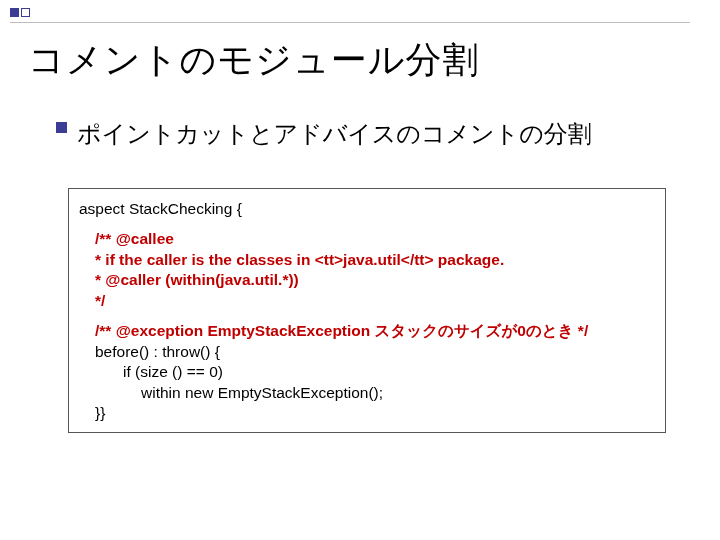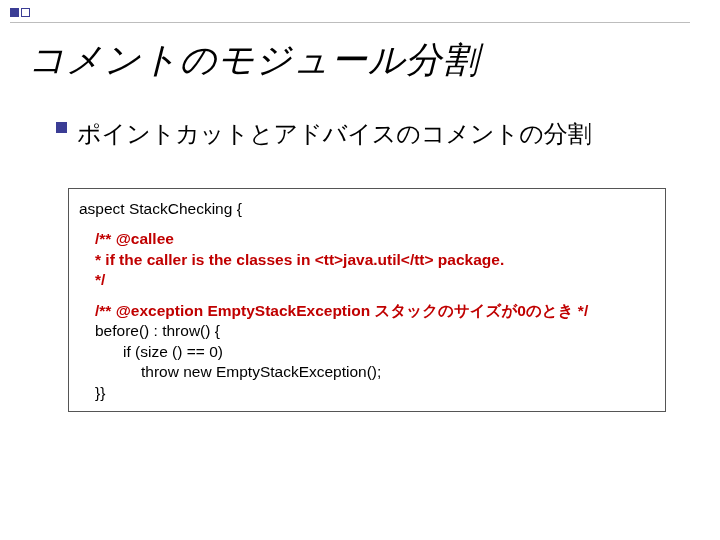--- a/index.html
+++ b/index.html
@@ -30,21 +30,20 @@
     background: #bdbdbd;
   }
   .title {
     position: absolute;
     top: 36px;
     left: 28px;
     font-size: 36px;
     font-weight: 400;
     color: #000;
     letter-spacing: 1px;
-    font-style: italic;
   }
   .bullet-row {
     position: absolute;
     top: 118px;
     left: 56px;
     display: flex;
     align-items: flex-start;
     gap: 10px;
   }
   .bullet-sq {
@@ -91,20 +90,21 @@
 <div class="bullet-row">
   <div class="bullet-sq"></div>
   <div class="bullet-text">ポイントカットとアドバイスのコメントの分割</div>
 </div>
 
 <div class="code-box">
   <div>aspect StackChecking {</div>
   <div class="gap"></div>
   <div class="red indent1">/**   @callee</div>
   <div class="red indent1">  *         if the caller is the classes in &lt;tt&gt;java.util&lt;/tt&gt; package.</div>
+  <div class="red indent1">  *     @caller (within(java.util.*))</div>
   <div class="red indent1">  */</div>
   <div class="gap"></div>
   <div class="red indent1">/**  @exception  EmptyStackException スタックのサイズが0のとき  */</div>
   <div class="indent1">before() : throw()  {</div>
   <div class="indent2">if (size () == 0)</div>
-  <div class="indent25">throw new EmptyStackException();</div>
+  <div class="indent25">within new EmptyStackException();</div>
   <div class="indent1">}}</div>
 </div>
 
 </body></html>

